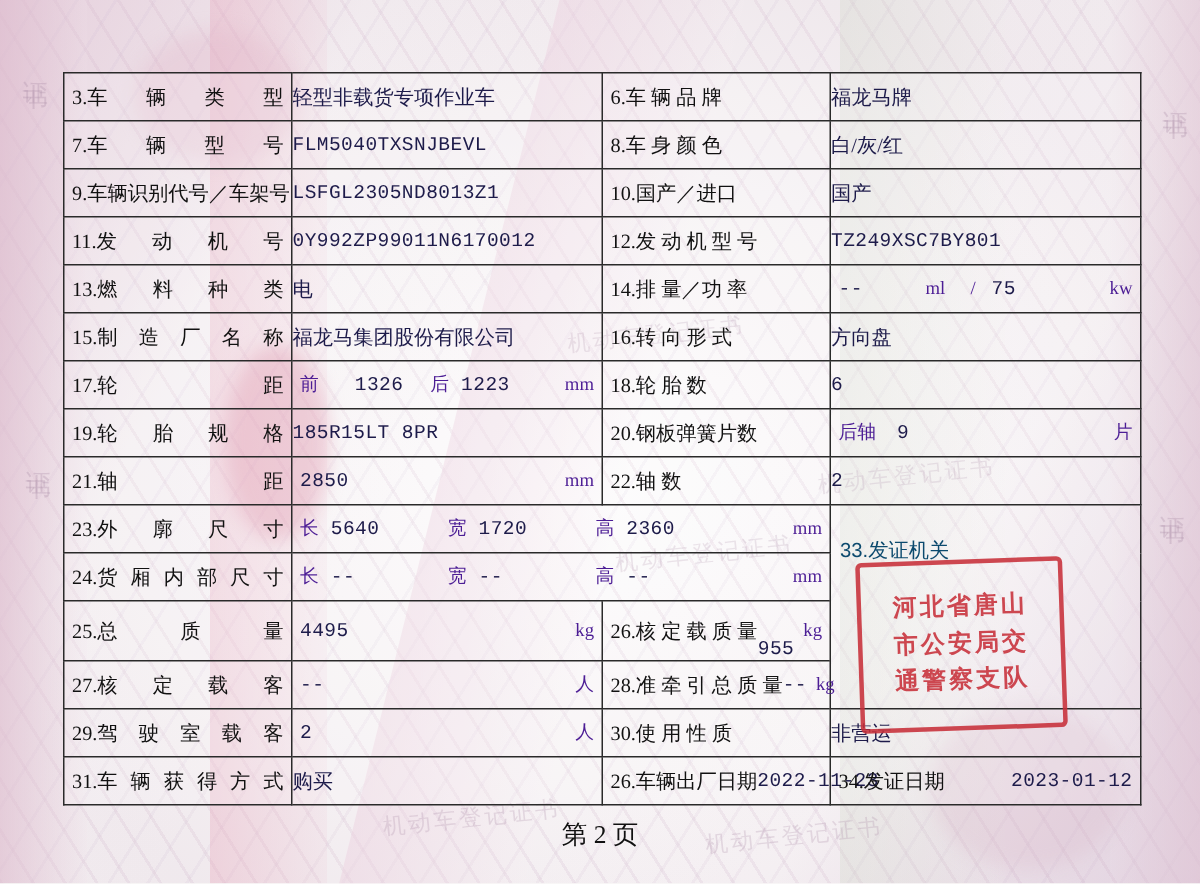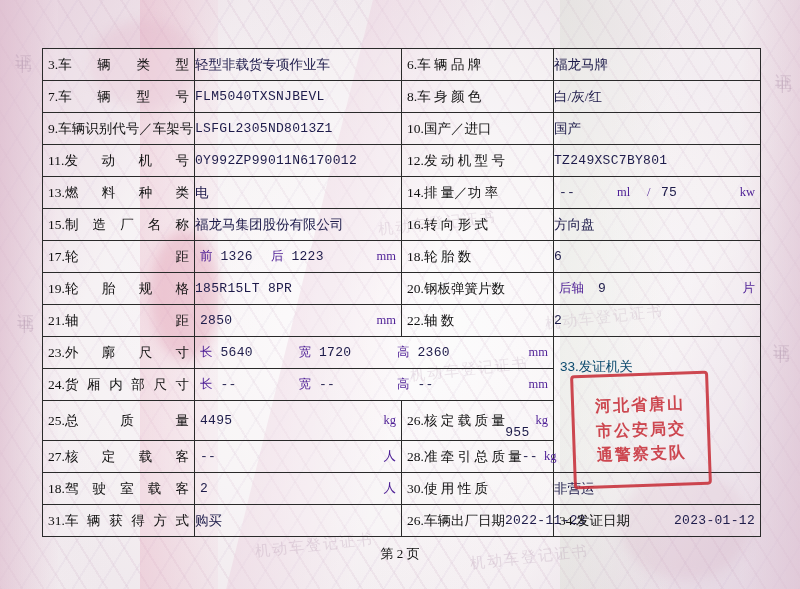--- a/index.html
+++ b/index.html
@@ -191,21 +191,21 @@
   }
   .stamp div { white-space: nowrap; }
 
   
   #footer {
     position: absolute;
     left: 0;
     top: 545px;
     width: 800px;
     text-align: center;
-    font-size: 13px;
+    font-size: 17px;
     color: #111;
     font-family: "Liberation Serif", serif;
   }
 </style>
 </head>
 <body>
 
 <div id="page">
 
   <div class="wash w1"></div>
@@ -347,21 +347,21 @@
             <span class="seg">17.</span>
             <span class="grow lbl-j">
               <span>轮</span>
               <span>距</span>
             </span>
           </span>
         </td>
         <td>
           <span class="inline">
             <span class="seg unit">前</span>
-            <span class="seg val" style="padding-left:8px;">1326</span>
+            <span class="seg val" style="padding-left:24px;">1326</span>
             <span class="seg unit" style="padding-left:18px;">后</span>
             <span class="seg val grow" style="padding-left:8px;">1223</span>
             <span class="seg unit">mm</span>
           </span>
         </td>
         <td class="lbl">18.轮 胎 数</td>
         <td class="val cell-pad">6</td>
       </tr>
 
       <tr>
@@ -516,21 +516,21 @@
             <span class="seg lbl">28.准 牵 引 总 质 量</span>
             <span class="seg val grow ta-r" style="padding-right:6px;">--</span>
             <span class="seg unit">kg</span>
           </span>
         </td>
       </tr>
 
       <tr>
         <td class="lbl">
           <span class="inline">
-            <span class="seg">18.</span>
+            <span class="seg">29.</span>
             <span class="grow lbl-j">
               <span>驾</span>
               <span>驶</span>
               <span>室</span>
               <span>载</span>
               <span>客</span>
             </span>
           </span>
         </td>
         <td>

